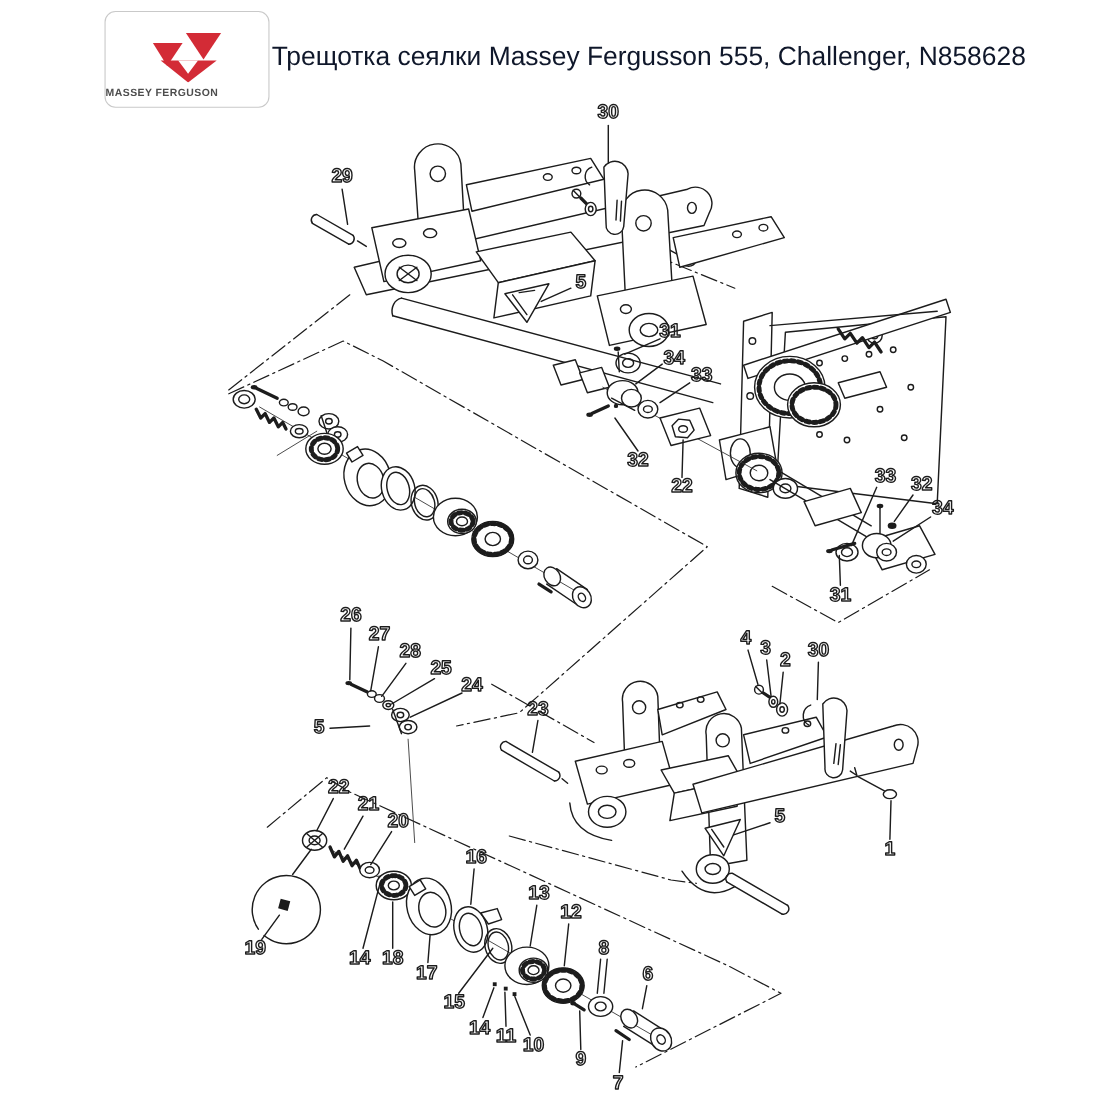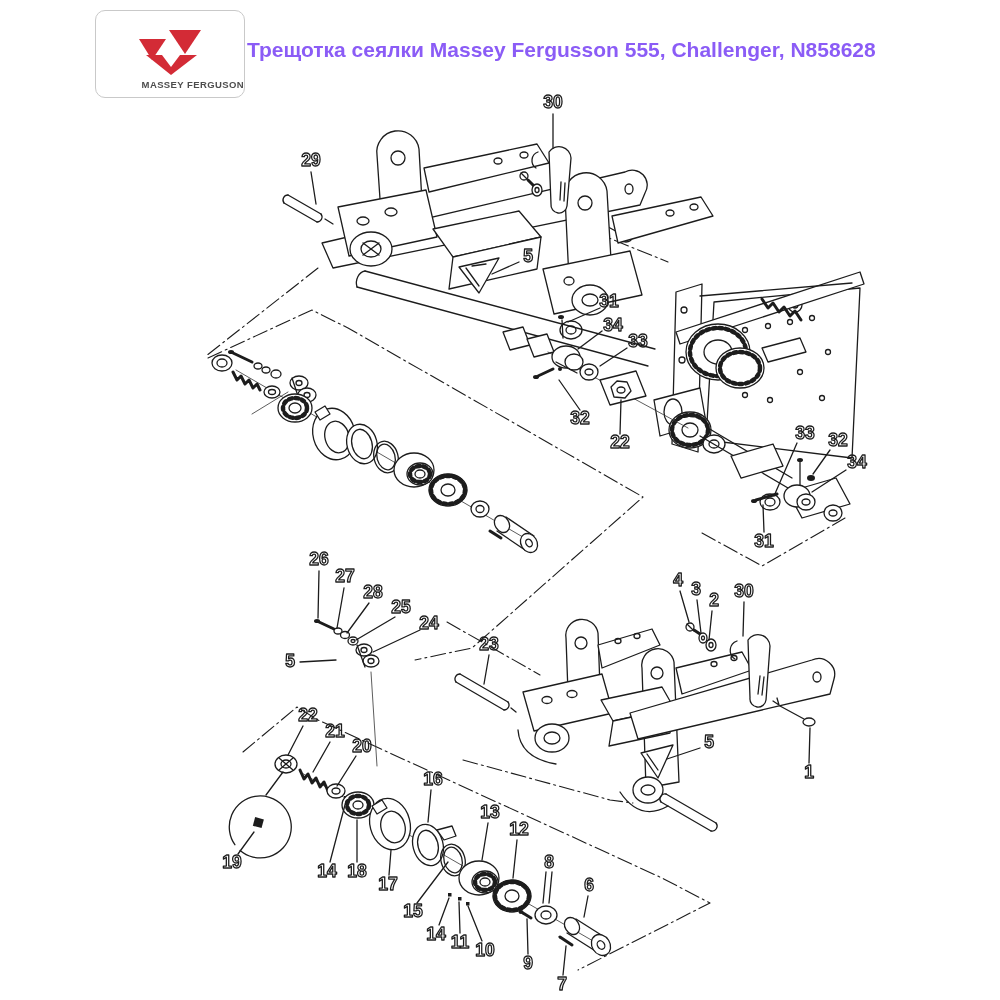--- a/index.html
+++ b/index.html
@@ -1,24 +1,24 @@
 <!DOCTYPE html>
 <html><head>
 <meta charset="utf-8">
 <style>
   html,body{margin:0;padding:0;background:#fff;}
   .page{position:relative;width:1000px;height:1000px;background:#fff;overflow:hidden;
         font-family:"Liberation Sans", sans-serif;}
   .logo-box{position:absolute;left:95px;top:10px;width:148px;height:86px;
             border:1.5px solid #c9c9c9;border-radius:10px;background:#fff;}
   .logo-tris{position:absolute;left:0;top:2px;width:148px;height:62px;}
-  .brand{position:absolute;left:0;bottom:7px;width:100%;text-align:right;
+  .brand{position:absolute;left:0;bottom:7px;width:100%;text-align:left;
          font-size:9.5px;font-weight:bold;letter-spacing:.4px;color:#4d4d4d;}
   .title{position:absolute;left:247px;top:38px;width:690px;
-         font-size:21px;font-weight:bold;color:#8b5cf6;}
+         font-size:24px;font-weight:normal;color:#0f172a;}
   svg.diagram{position:absolute;left:0;top:0;width:1000px;height:1000px;}
   
   .lw *{stroke:#1c1c1c;fill:none;stroke-width:1.3;stroke-linecap:round;stroke-linejoin:round;}
   .lw .wf{fill:#ffffff;}
   .lw .df{fill:#1c1c1c;stroke:none;}
   .lw .teeth{stroke-width:4.5;stroke-dasharray:3 3.5;}
   .lw .thin{stroke-width:.8;stroke:#333;}
   .lw .thick{stroke-width:3;}
   .lw .phantom{stroke-width:1.1;stroke-dasharray:15 4 2 4;}
   .callout{font-family:"Liberation Sans",sans-serif;font-size:17.5px;font-weight:bold;}

